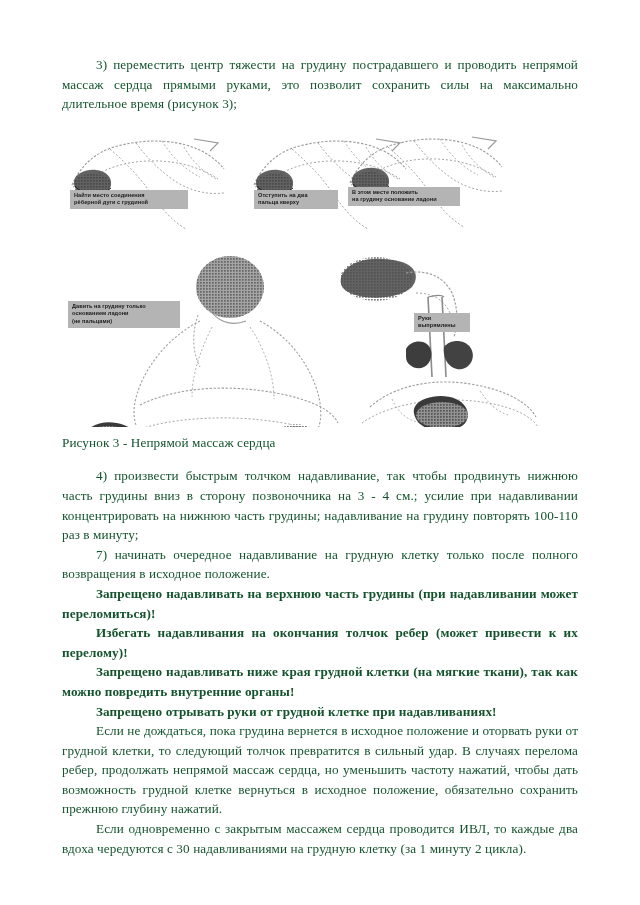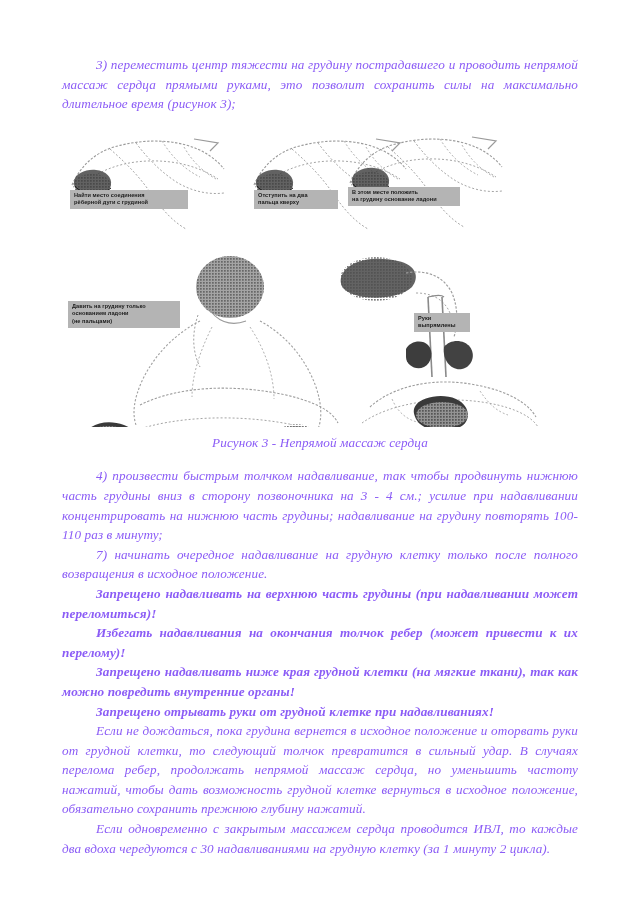--- a/index.html
+++ b/index.html
@@ -21,32 +21,31 @@
     background: #ffffff;
     box-sizing: border-box;
     padding: 55px 62px 0 62px;
   }
   .para {
     font-size: 13.2px;
     line-height: 19.6px;
     text-align: justify;
     text-indent: 34px;
     margin: 0;
-    color: #8b5cf6;
+    color: #14532d;
     letter-spacing: 0.1px;
-    font-style: italic;
     -webkit-font-smoothing: none;
   }
   .para.bold {
     font-weight: bold;
   }
   .caption {
     font-size: 13.2px;
     line-height: 19.6px;
-    text-align: center;
+    text-align: left;
     text-indent: 0;
     margin: 0;
   }
 
   
   .figure {
     position: relative;
     width: 516px;
     height: 300px;
     margin: 13px 0 6px 0;

